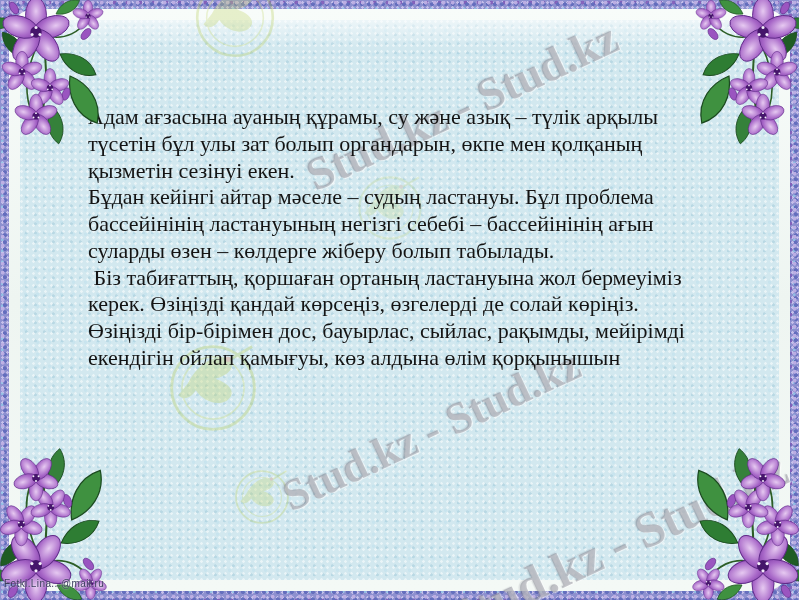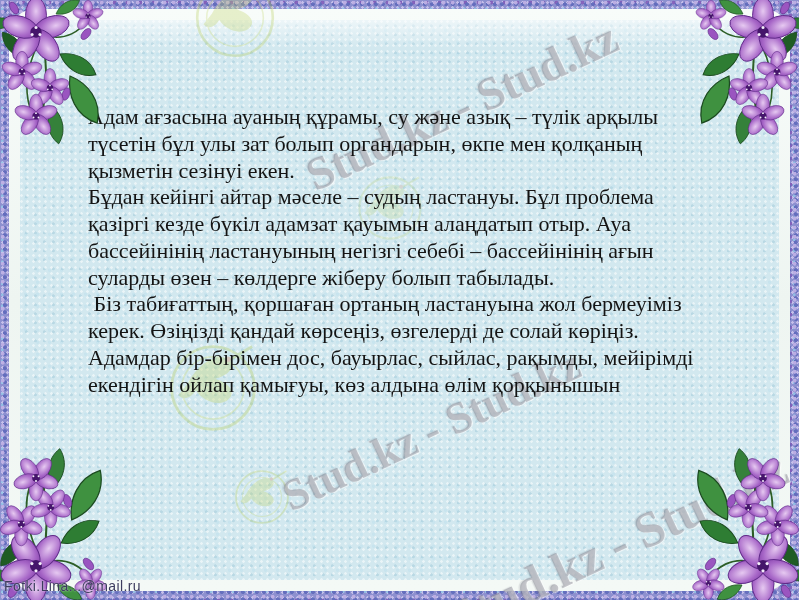--- a/index.html
+++ b/index.html
@@ -45,21 +45,21 @@
   .textblock{
     position:absolute; left:88px; top:104px; width:640px; z-index:5;
   }
   .text-line{
     font-size:22px; line-height:26.75px; height:26.75px;
     color:#141414; white-space:pre; letter-spacing:0;
   }
   .flowers{position:absolute;left:0;top:0;z-index:6;pointer-events:none;}
   .credit{
     position:absolute; left:4px; top:578px; z-index:7;
-    font-family:"Liberation Sans",sans-serif; font-size:14px;
+    font-family:"Liberation Sans",sans-serif; font-size:10px;
     color:#3c3c5e; text-shadow:0 0 2px rgba(255,255,255,.85);
     letter-spacing:.4px;
   }
 </style>
 </head>
 <body>
 
 <div class="slide">
 
   <div class="frame"></div>
@@ -83,26 +83,25 @@
 
   <div class="wm wm1">Stud.kz - Stud.kz</div>
   <div class="wm wm2">Stud.kz - Stud.kz</div>
   <div class="wm wm3">Stud.kz - Stud.kz</div>
 
   <div class="textblock">
     <div class="text-line">Адам ағзасына ауаның құрамы, су және азық – түлік арқылы</div>
     <div class="text-line">түсетін бұл улы зат болып органдарын, өкпе мен қолқаның</div>
     <div class="text-line">қызметін сезінуі екен.</div>
     <div class="text-line">Бұдан кейінгі айтар мәселе – судың ластануы. Бұл проблема</div>
-    <div class="text-line">қазіргі кезде бүкіл адамзат қауымын алаңдатып отыр. Ауа</div>
     <div class="text-line">бассейінінің ластануының негізгі себебі – бассейінінің ағын</div>
     <div class="text-line">суларды өзен – көлдерге жіберу болып табылады.</div>
     <div class="text-line"> Біз табиғаттың, қоршаған ортаның ластануына жол бермеуіміз</div>
     <div class="text-line">керек. Өзіңізді қандай көрсеңіз, өзгелерді де солай көріңіз.</div>
-    <div class="text-line">Адамдар бір-бірімен дос, бауырлас, сыйлас, рақымды, мейірімді</div>
+    <div class="text-line">Өзіңізді бір-бірімен дос, бауырлас, сыйлас, рақымды, мейірімді</div>
     <div class="text-line">екендігін ойлап қамығуы, көз алдына өлім қорқынышын</div>
   </div>
 
   <svg class="flowers" width="799" height="600" viewBox="0 0 799 600" aria-hidden="true">
     <defs>
       <radialGradient id="pg" cx="50%" cy="38%" r="78%">
         <stop offset="0%" stop-color="#e6c9f1"></stop>
         <stop offset="55%" stop-color="#a868c8"></stop>
         <stop offset="100%" stop-color="#76309e"></stop>
       </radialGradient>

